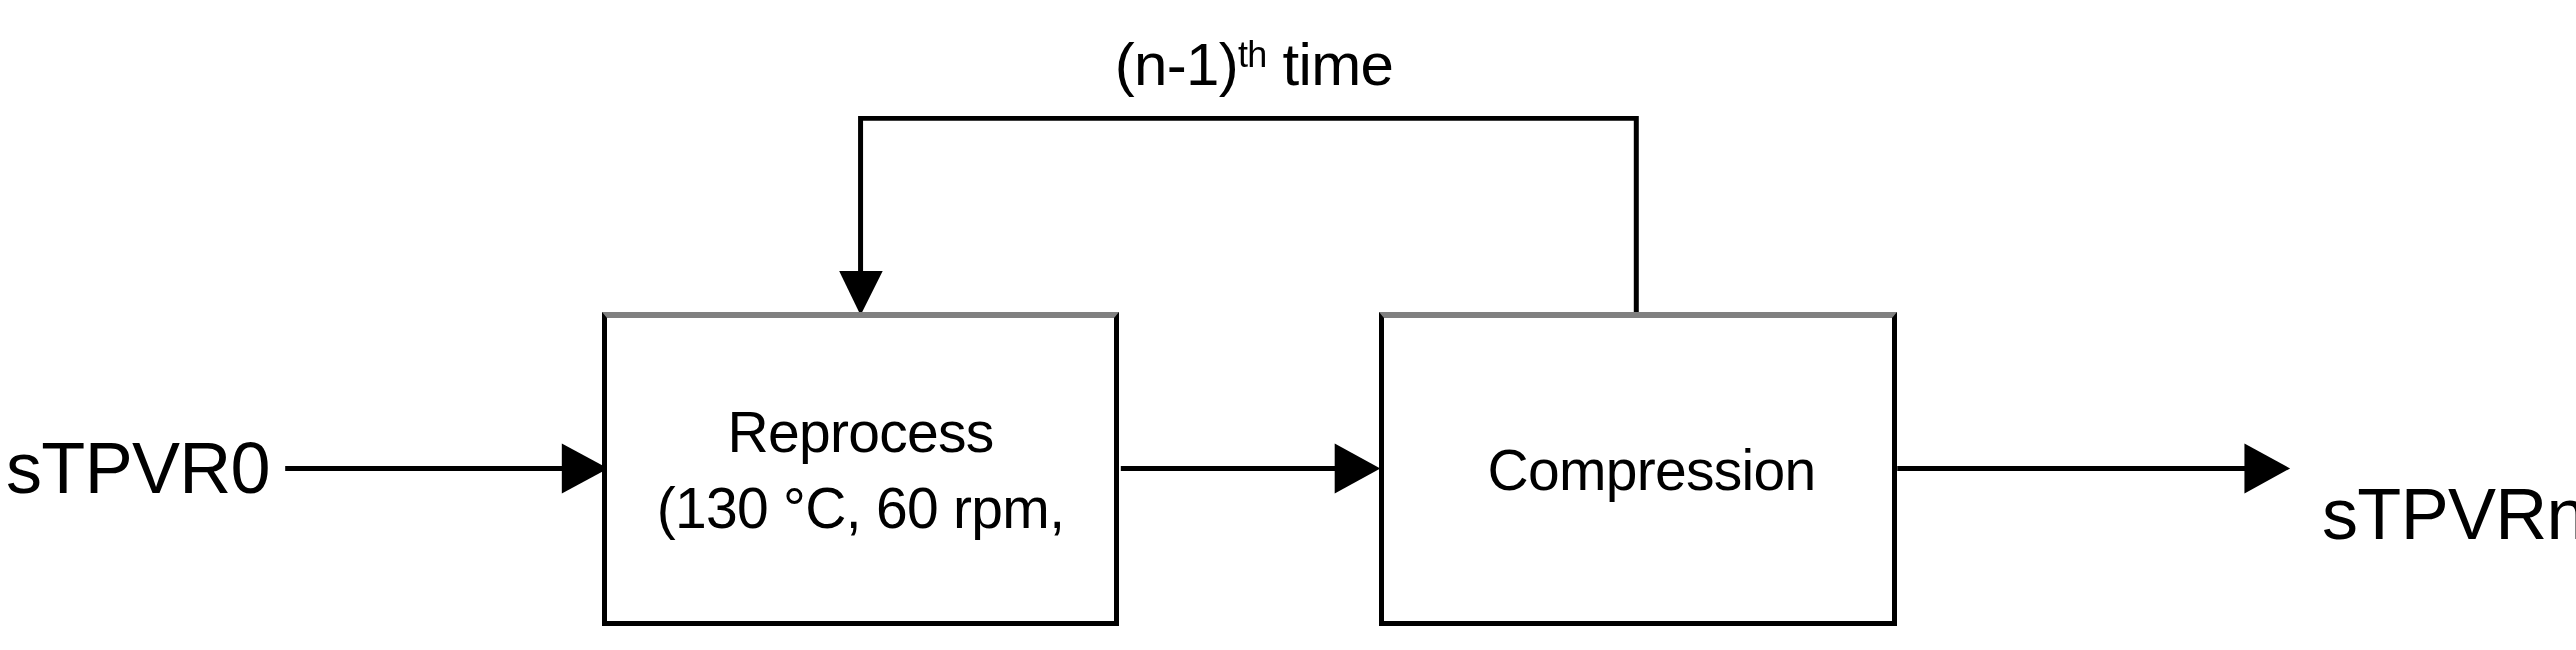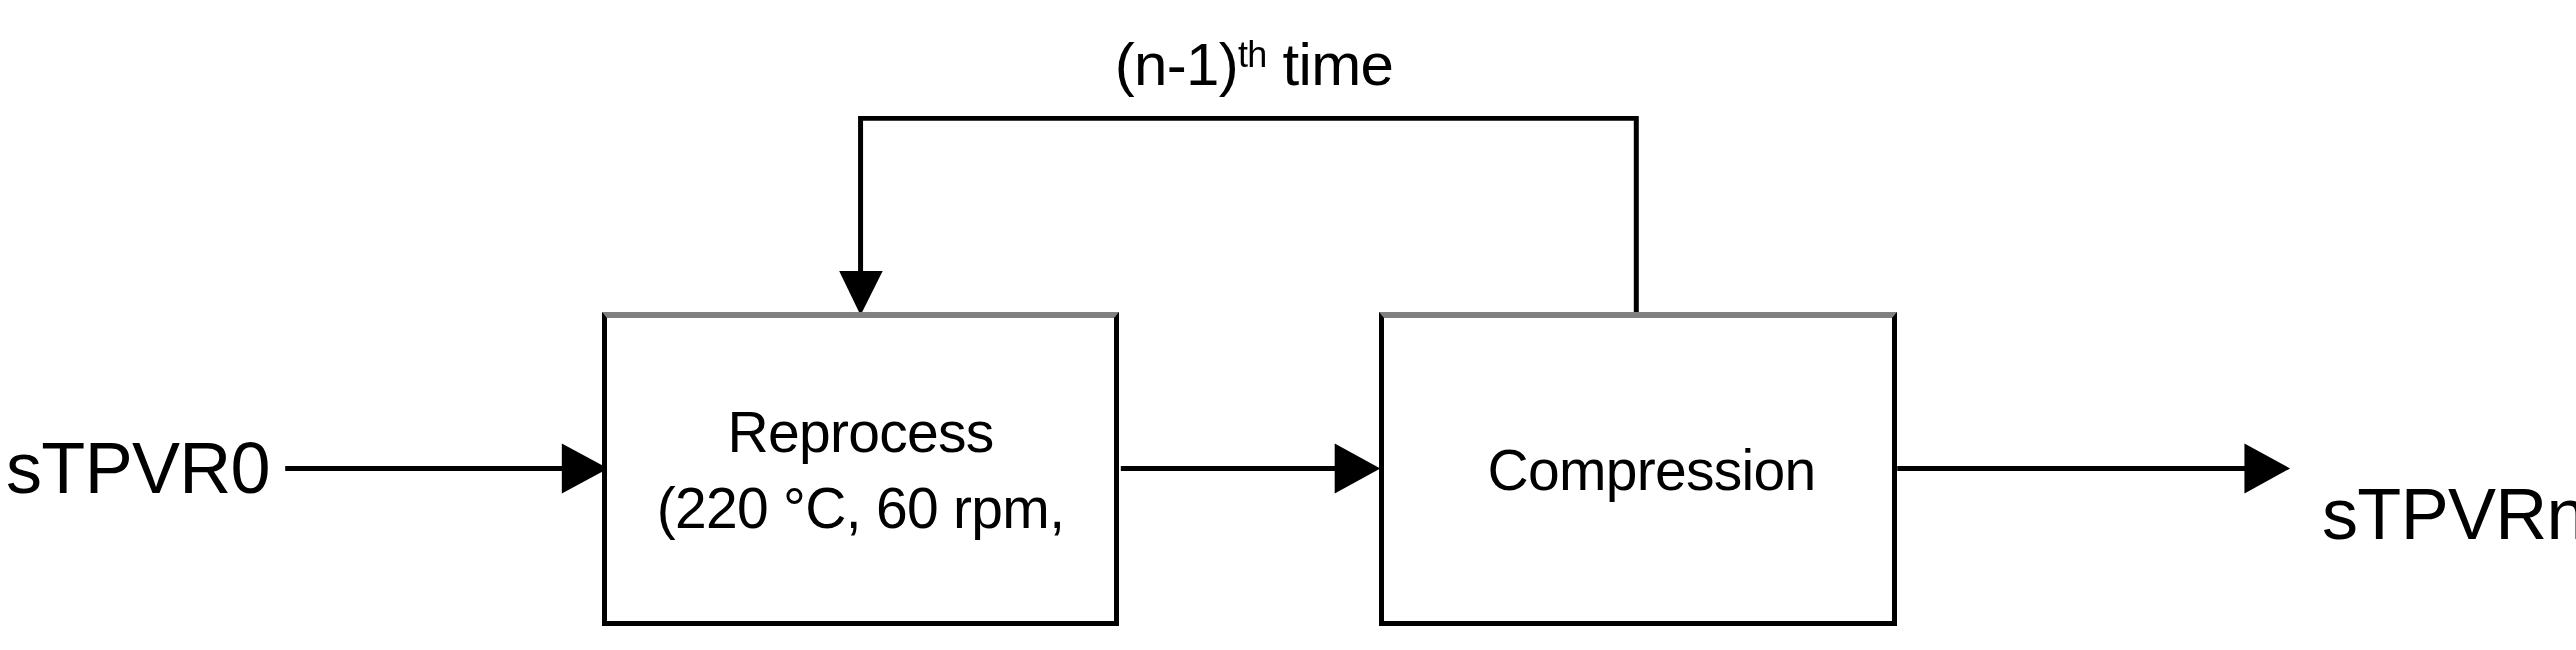--- a/index.html
+++ b/index.html
@@ -101,21 +101,21 @@
     <polygon points="3148,622 3212,657 3148,692"></polygon>
 
     <polyline points="2295,440 2295,166 1207,166 1207,382"></polyline>
     <polygon points="1177,380 1238,380 1207,442"></polygon>
   </svg>
 
   <div class="flow-label label-input">sTPVR0</div>
 
   <div class="process-box box-reprocess">
     <div class="box-line">Reprocess</div>
-    <div class="box-line">(220 °C, 60 rpm,</div>
+    <div class="box-line">(130 °C, 60 rpm,</div>
   </div>
 
   <div class="process-box box-compression">
     <div class="box-line">Compression</div>
   </div>
 
   <div class="flow-label label-output">sTPVRn</div>
 
   <div class="loop-label">
     <span>(n-1)</span><sup>th</sup><span> time</span>

